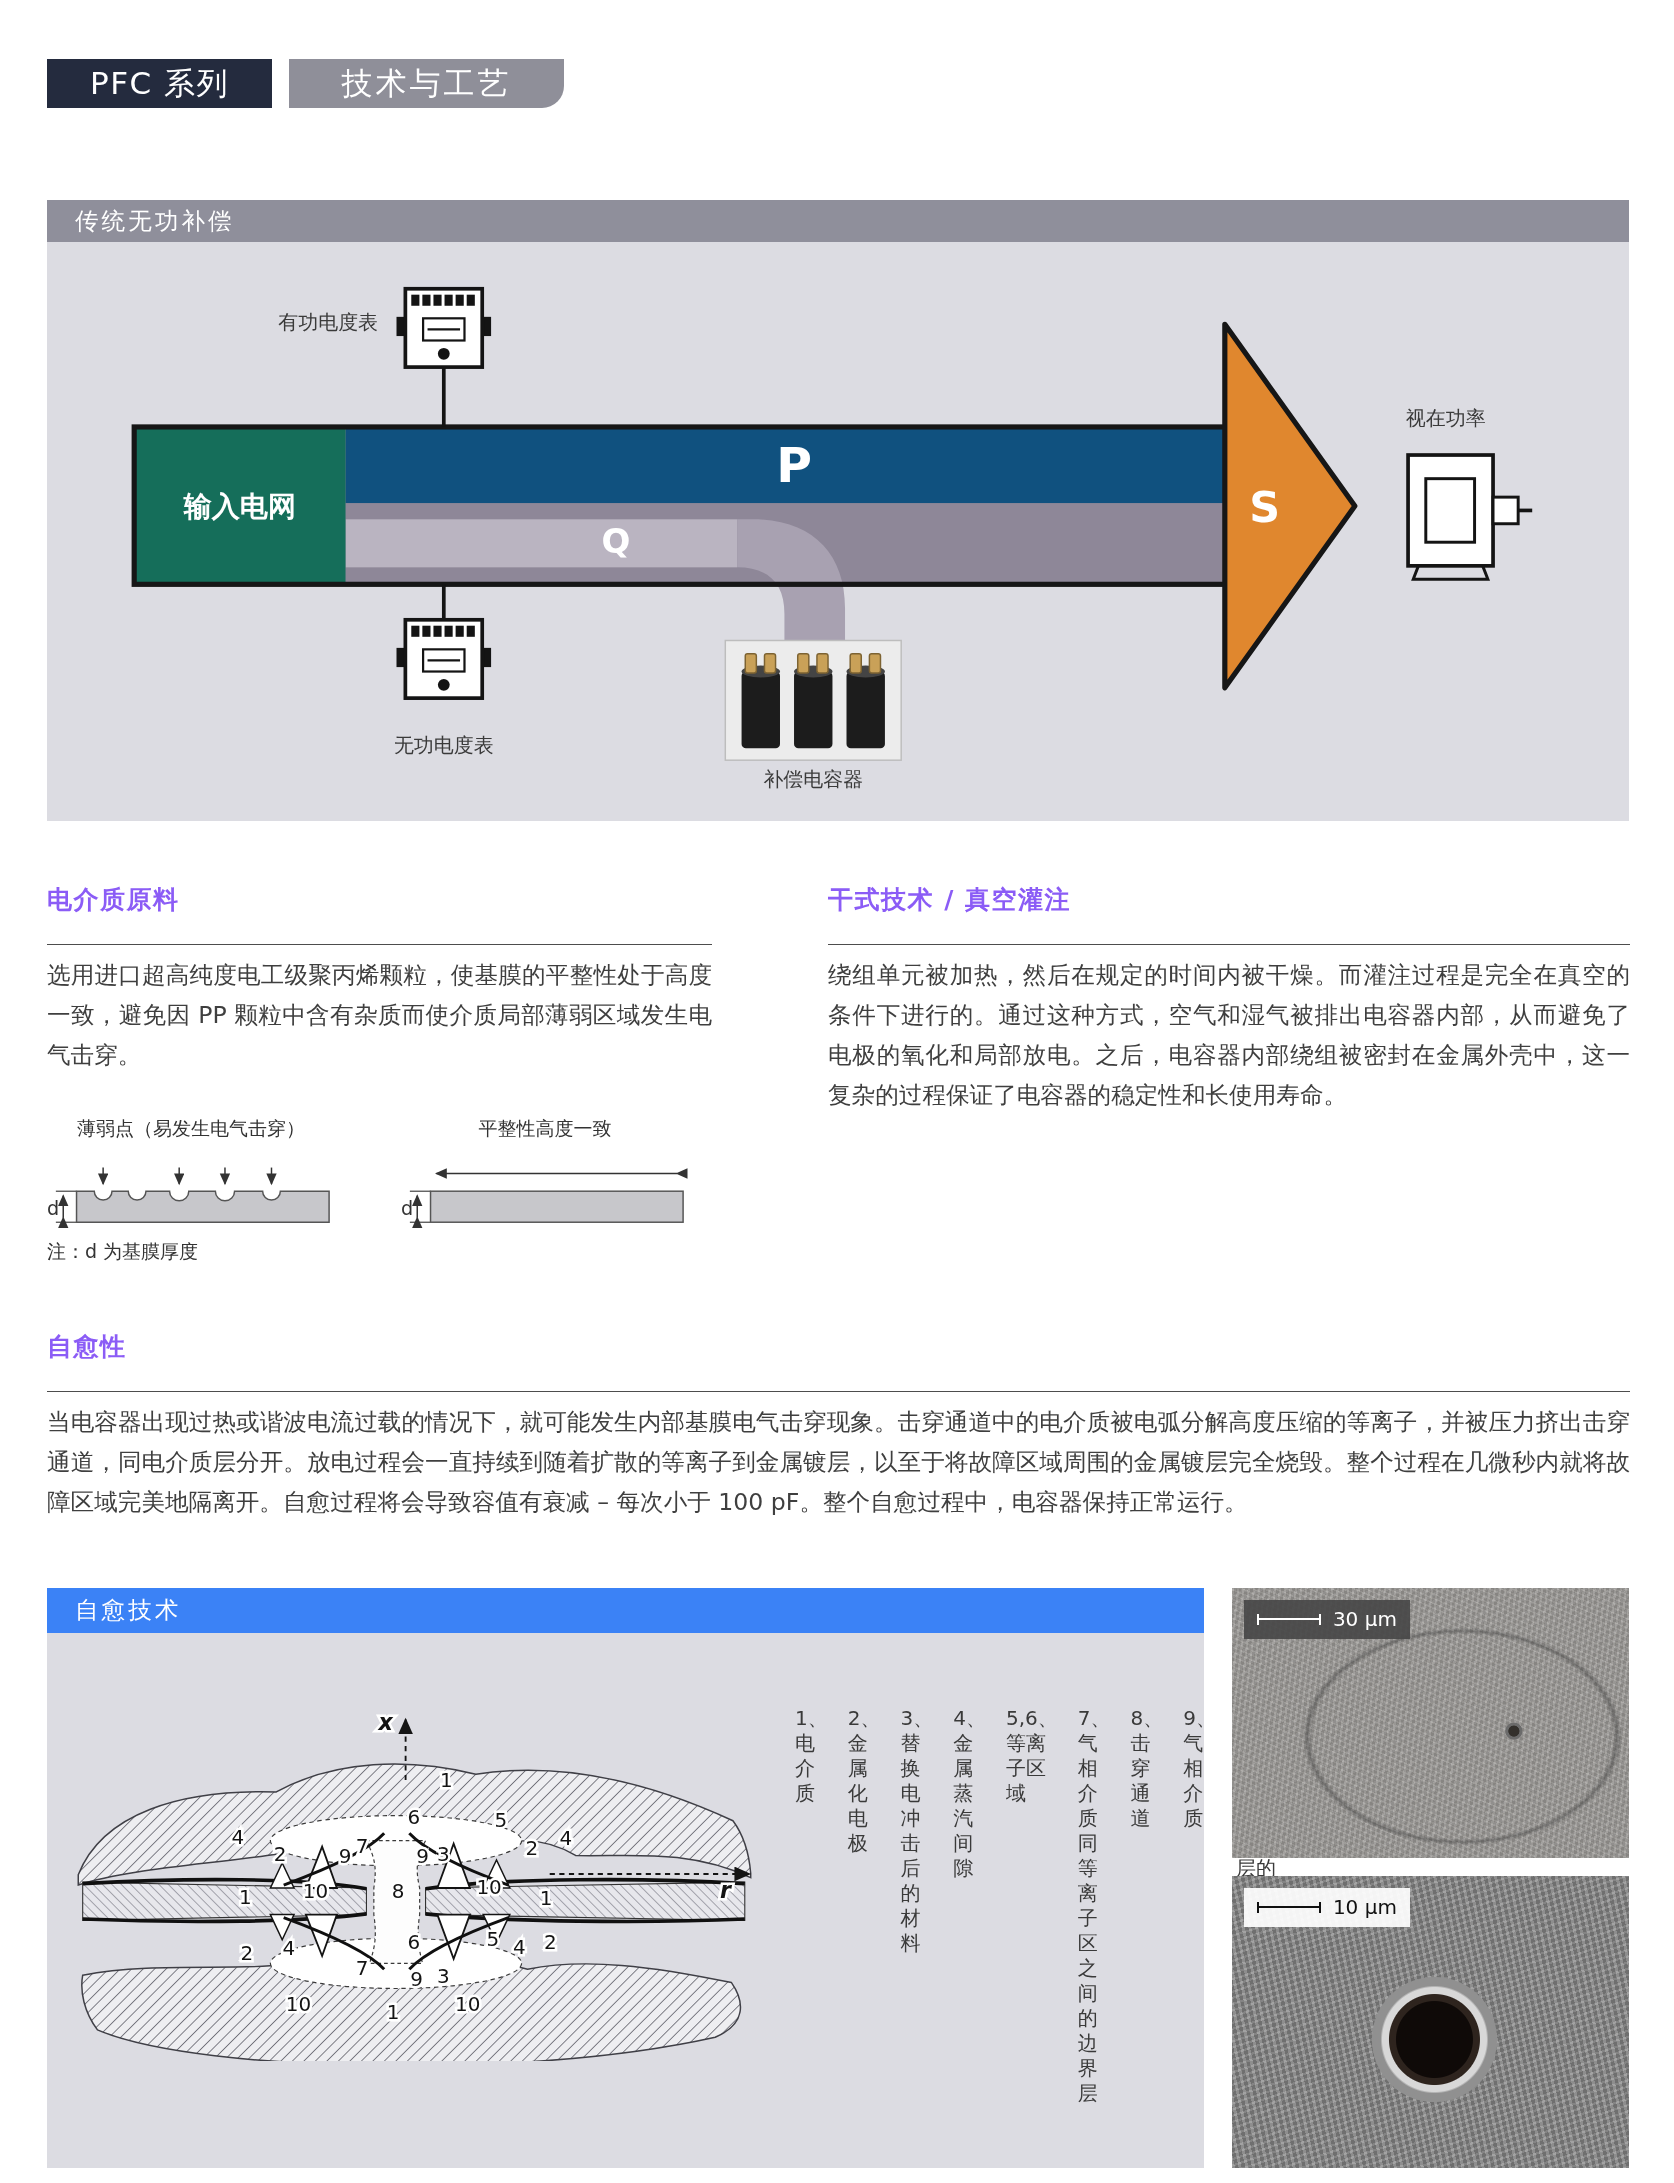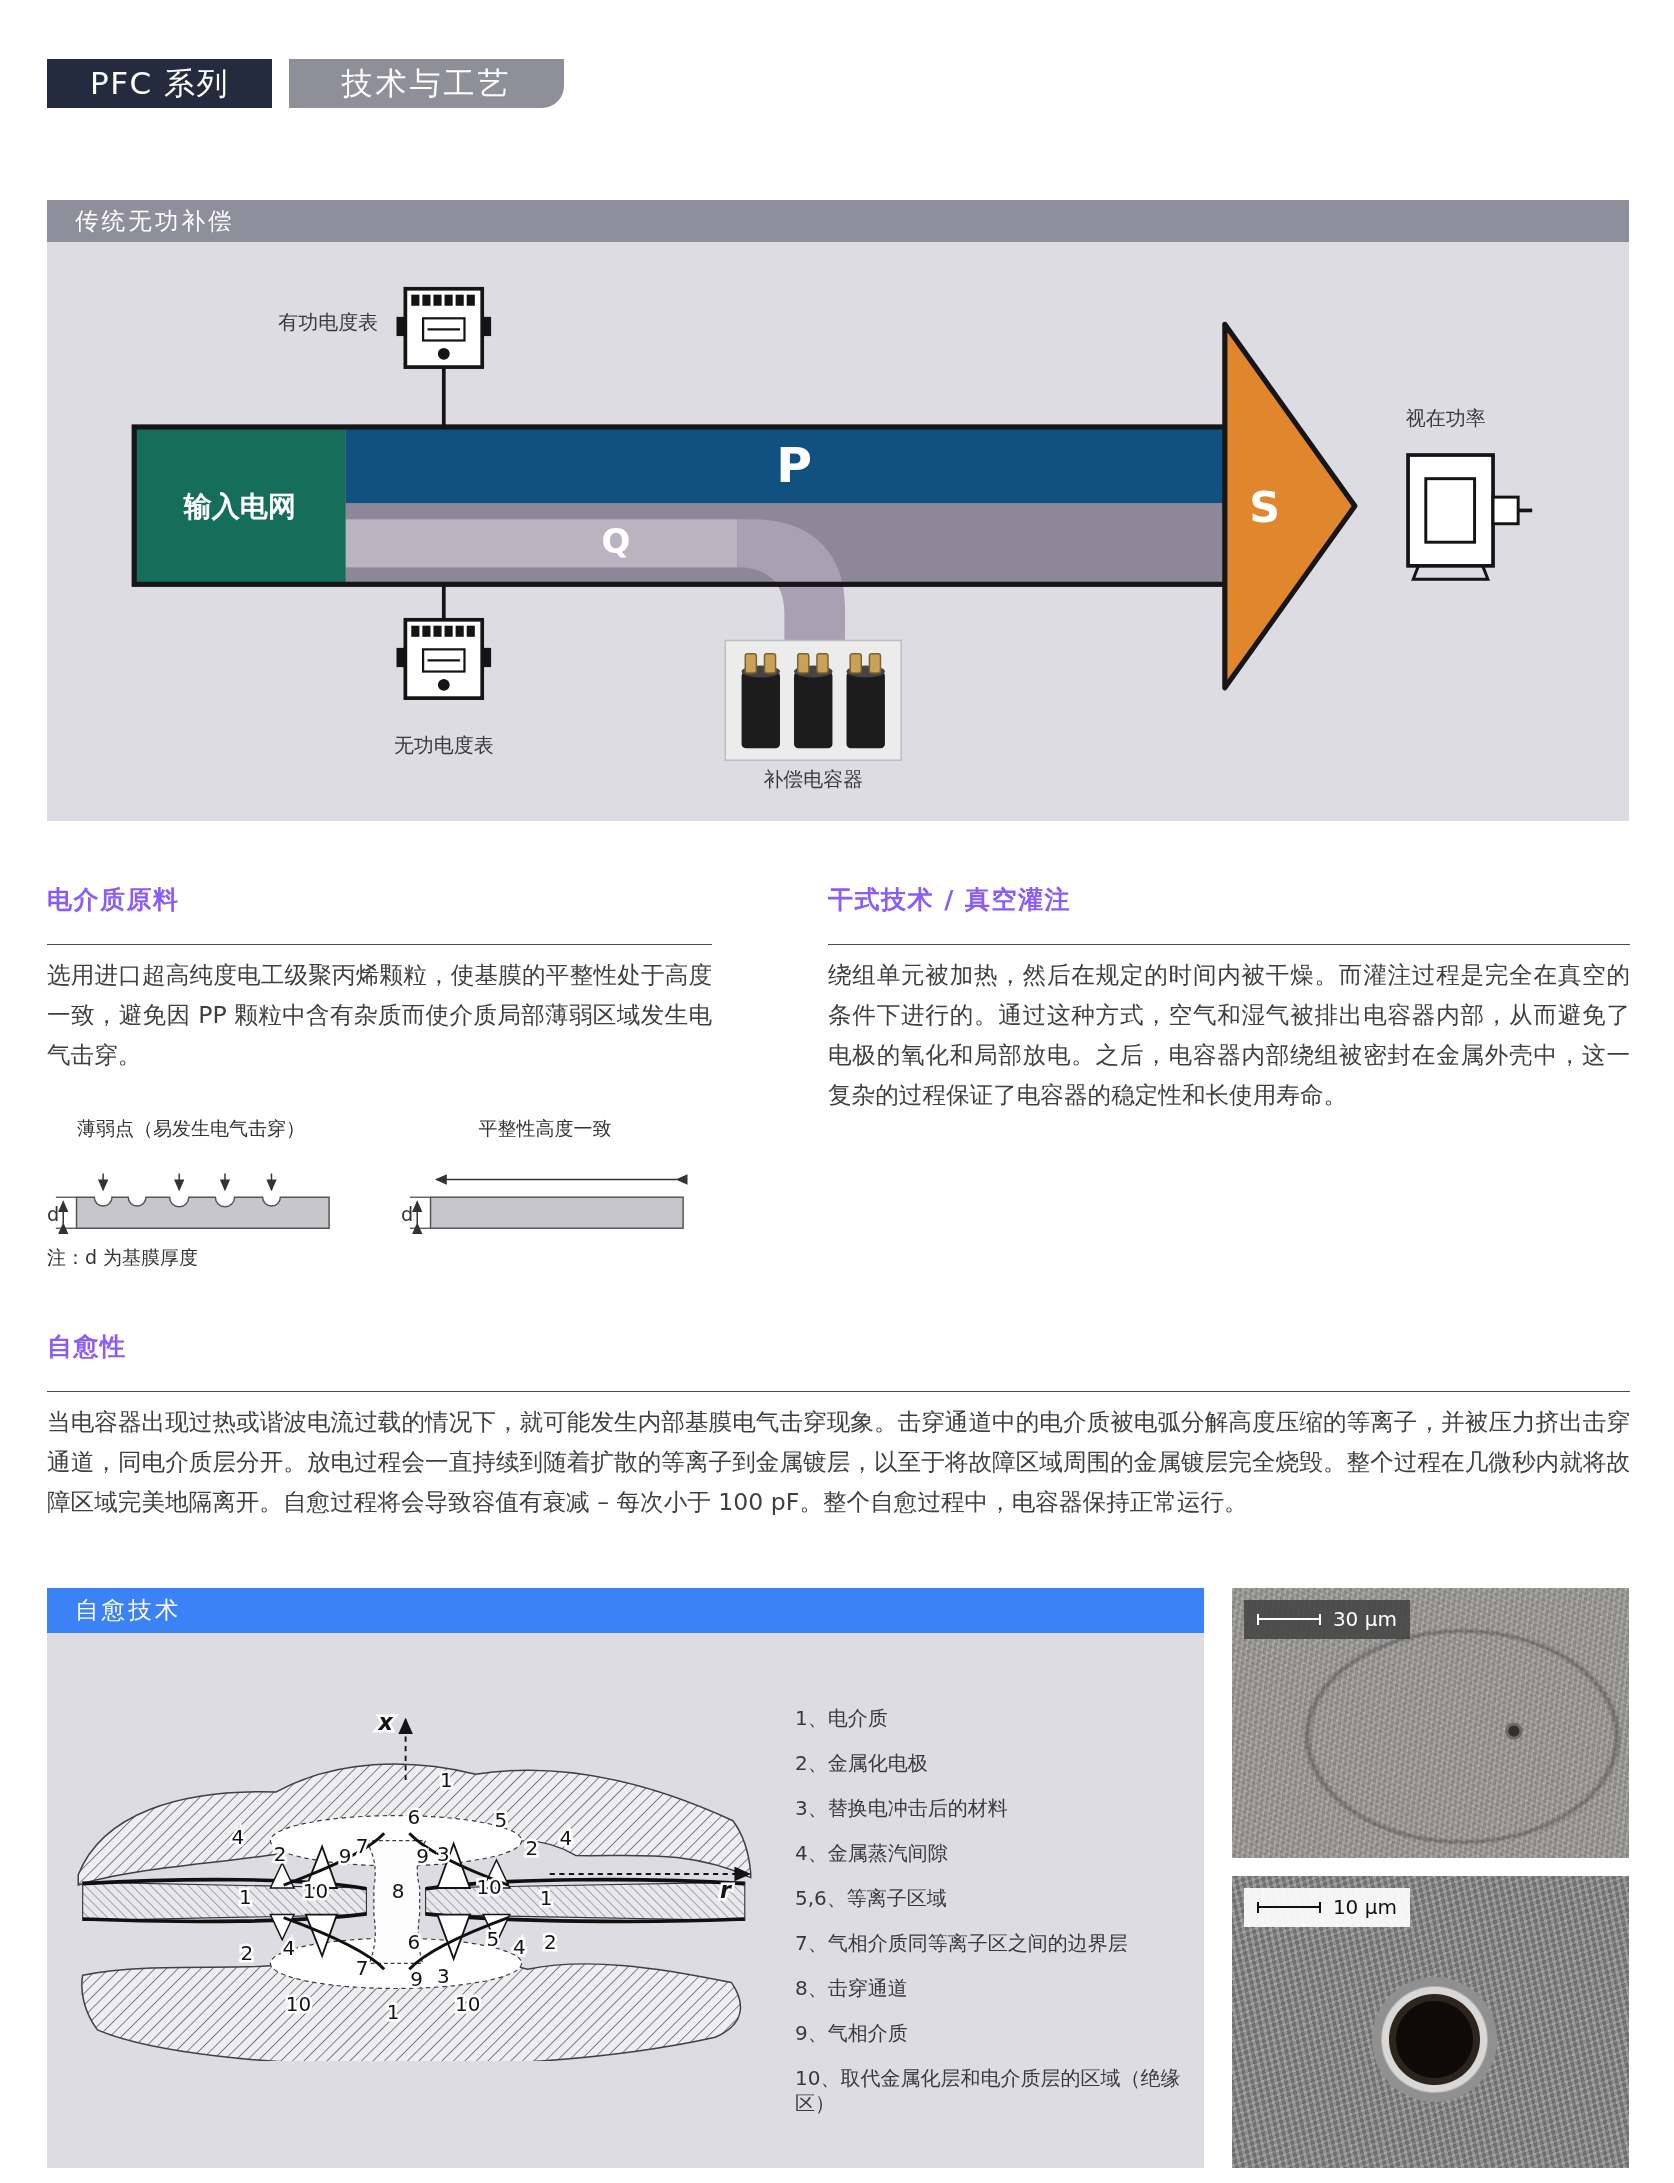--- a/index.html
+++ b/index.html
@@ -28,27 +28,27 @@
   .sec-title{font-size:25px;font-weight:bold;color:#8b5cf6;padding-bottom:28px;
     border-bottom:1.5px solid #4d4d4d;letter-spacing:1.5px}
   .sec-body{margin-top:10px;font-size:23.6px;line-height:40px;color:#3f3f3f;text-align:justify}
   .col-left{position:absolute;left:47px;top:883px;width:665px}
   .col-right{position:absolute;left:828px;top:883px;width:802px}
   .selfheal{position:absolute;left:47px;top:1330px;width:1583px}
 
   
   .fig-row{display:flex;gap:66px;margin-top:41px}
   .fig{width:288px}
-  .fig-caption{font-size:19px;color:#333;text-align:center;margin-bottom:21px}
+  .fig-caption{font-size:19px;color:#333;text-align:center;margin-bottom:15px}
   .fig svg{display:block}
   .fig-note{margin-top:4px;font-size:19px;color:#333}
 
   
   .legend{position:absolute;left:748px;top:118px;width:403px;list-style:none;
-    display:flex;flex-direction:column;gap:20px}
+    display:flex;flex-direction:row;gap:20px}
   .legend li{font-size:20px;line-height:25px;color:#3a3a3a}
 
   
   .sem{position:absolute;overflow:hidden}
   .sem-top{left:1232px;top:1588px;width:397px;height:270px;
     background-color:#a2a09d;
     background-image:
       radial-gradient(circle at 71% 53%, #33302c 0 5.2px, #6b6b6b 5.9px 8.1px, transparent 8.9px),
       radial-gradient(ellipse 163px 111px at 58% 55%, transparent 92%, rgba(50,50,50,.38) 95%, transparent 98%),
       repeating-linear-gradient(97deg, rgba(255,255,255,.07) 0 2.2px, rgba(0,0,0,.07) 2.2px 5.2px),

